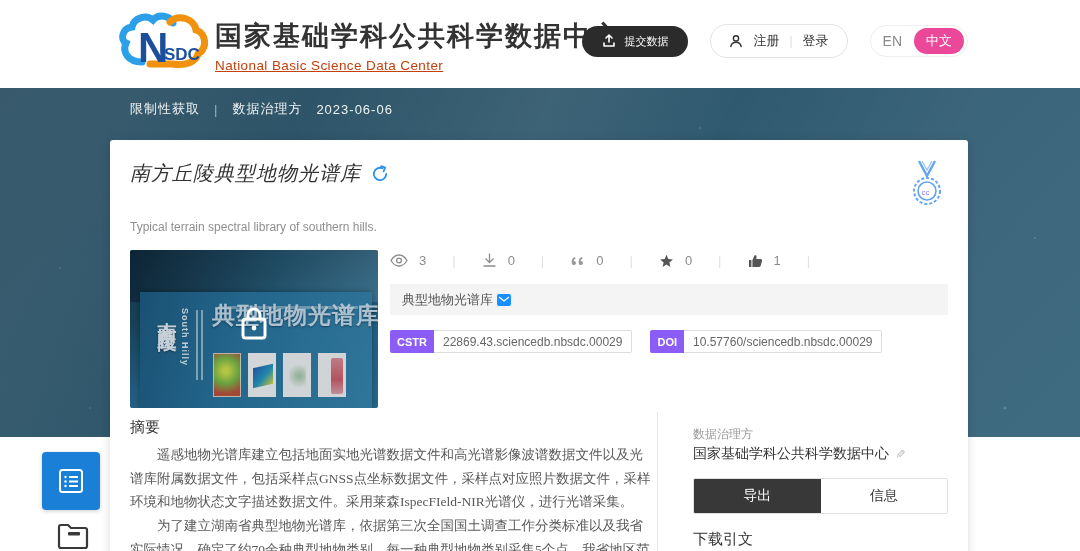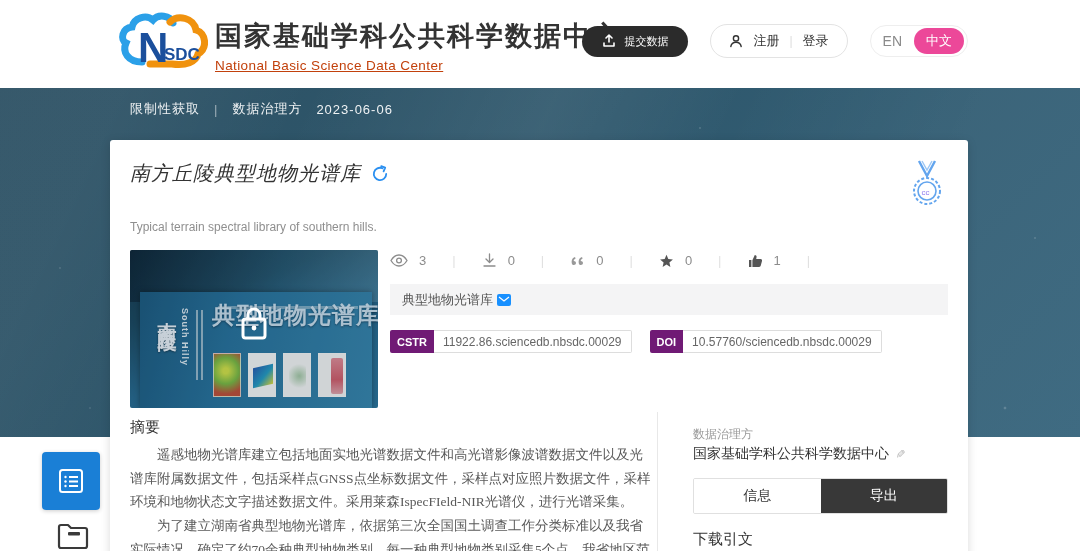--- a/index.html
+++ b/index.html
@@ -79,21 +79,21 @@
   .cover-shade { position:absolute; inset:0; background:rgba(8,25,40,.18); }
 
   
   .stats-row { position:absolute; left:280px; top:113px; display:flex; align-items:center; font-size:13px; color:#8c8c8c; }
   .stat { display:flex; align-items:center; gap:11px; }
   .stat-sep { color:#e1e1e1; margin:0 26px; }
   .org-bar { position:absolute; left:280px; top:144px; width:558px; height:31px; background:#f4f4f5;
     display:flex; align-items:center; padding:0 12px; font-size:13px; color:#555; gap:4px; }
   .ids-row { position:absolute; left:280px; top:190px; display:flex; gap:18px; }
   .id-chip { display:flex; align-items:stretch; height:23px; }
-  .id-label { background:#701a75; color:#fff; font-size:11px; display:flex; align-items:center;
+  .id-label { background:#8b5cf6; color:#fff; font-size:11px; display:flex; align-items:center;
     padding:0 7px; border-radius:2px 0 0 2px; font-weight:bold; }
   .id-value { border:1px solid #ddd; border-left:none; border-radius:0 2px 2px 0; background:#fff;
     color:#666; font-size:12px; display:flex; align-items:center; padding:0 9px; }
 
   
   .v-divider { position:absolute; left:547px; top:272px; width:1px; height:148px; background:#e8e8e8; }
   .abstract-h { position:absolute; left:20px; top:278px; font-size:15px; color:#333; font-weight:500; }
   .abstract-body { position:absolute; left:20px; top:303px; width:522px; font-size:13.5px; color:#595959;
     line-height:1.75; }
   .abstract-body p { text-indent:2em;font-family:Liberation Serif, serif; }
@@ -277,21 +277,21 @@
         <svg width="14" height="12" viewBox="0 0 14 12">
             <rect x="0" y="0" width="14" height="12" rx="2" fill="#1890ff"></rect>
             <path d="M2 3 L7 7 L12 3" fill="none" stroke="#fff" stroke-width="1.2"></path>
           </svg>
       </span>
     </div>
 
     <div class="ids-row">
       <div class="id-chip">
         <span class="id-label">CSTR</span>
-        <span class="id-value">11922.86.sciencedb.nbsdc.00029</span>
+        <span class="id-value">22869.43.sciencedb.nbsdc.00029</span>
       </div>
       <div class="id-chip">
         <span class="id-label">DOI</span>
         <span class="id-value">10.57760/sciencedb.nbsdc.00029</span>
       </div>
     </div>
 
     <div class="v-divider"></div>
 
     <div class="abstract-h">摘要</div>
@@ -300,22 +300,22 @@
       <p>为了建立湖南省典型地物光谱库，依据第三次全国国土调查工作分类标准以及我省实际情况，确定了约70余种典型地物类别，每一种典型地物类别采集5个点，我省地区范围内的典型地物类别在地区内重点采集，全省范围内的典型地物类别尽量在省内均匀采样。</p>
     </div>
 
     <div class="gov-label">数据治理方</div>
     <div class="gov-value">
       <span>国家基础学科公共科学数据中心</span>
       <span class="clip">✎</span>
     </div>
 
     <div class="tab-group">
+      <div class="tab active">导出</div>
       <div class="tab inactive">信息</div>
-      <div class="tab active">导出</div>
     </div>
 
     <div class="dl-cite">下载引文</div>
   </div>
 
   <div class="fab-list">
     <span>
       <svg width="30" height="30" viewBox="0 0 30 30">
         <rect x="4" y="4" width="22" height="22" rx="2.5" fill="none" stroke="#fff" stroke-width="2"></rect>
         <circle cx="9.5" cy="11" r="1.2" fill="#fff"></circle>

